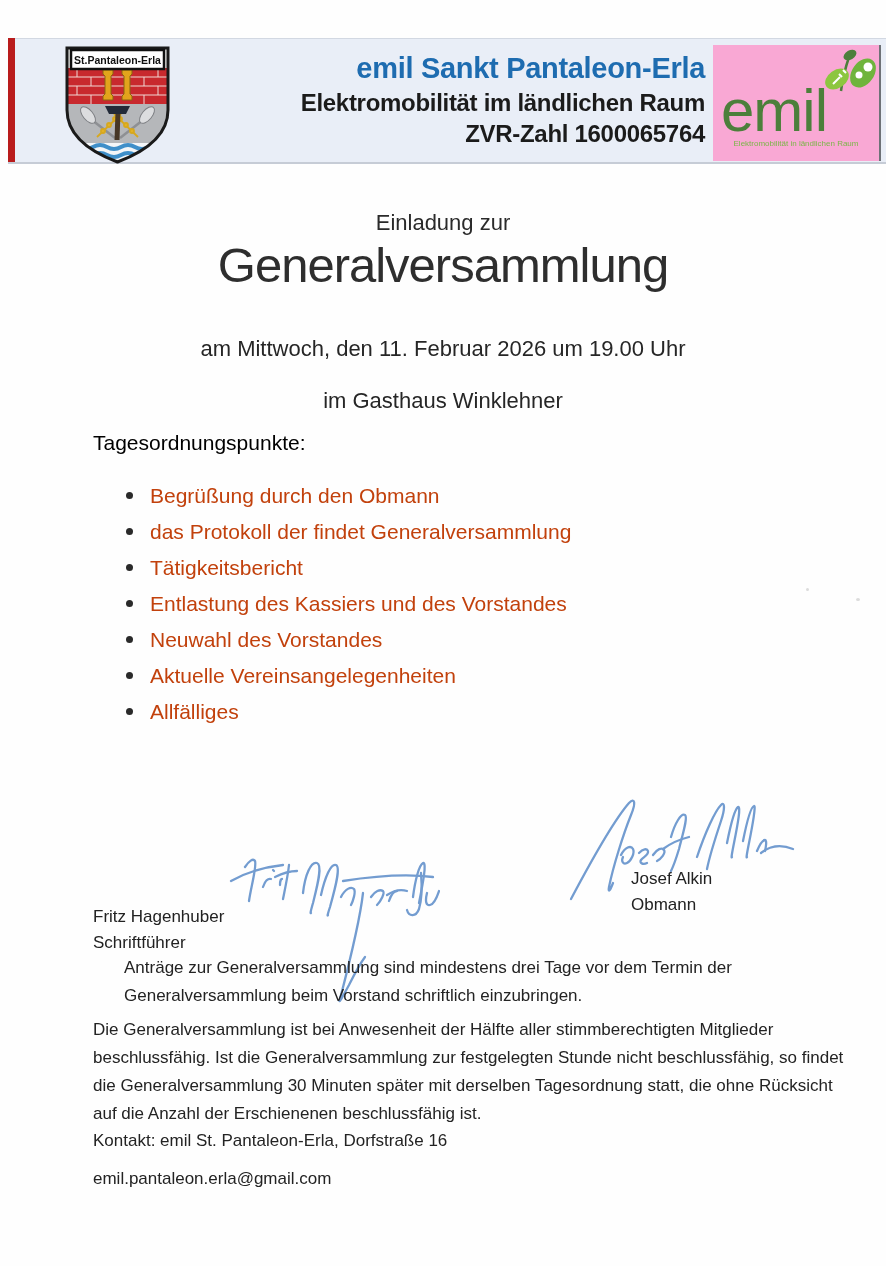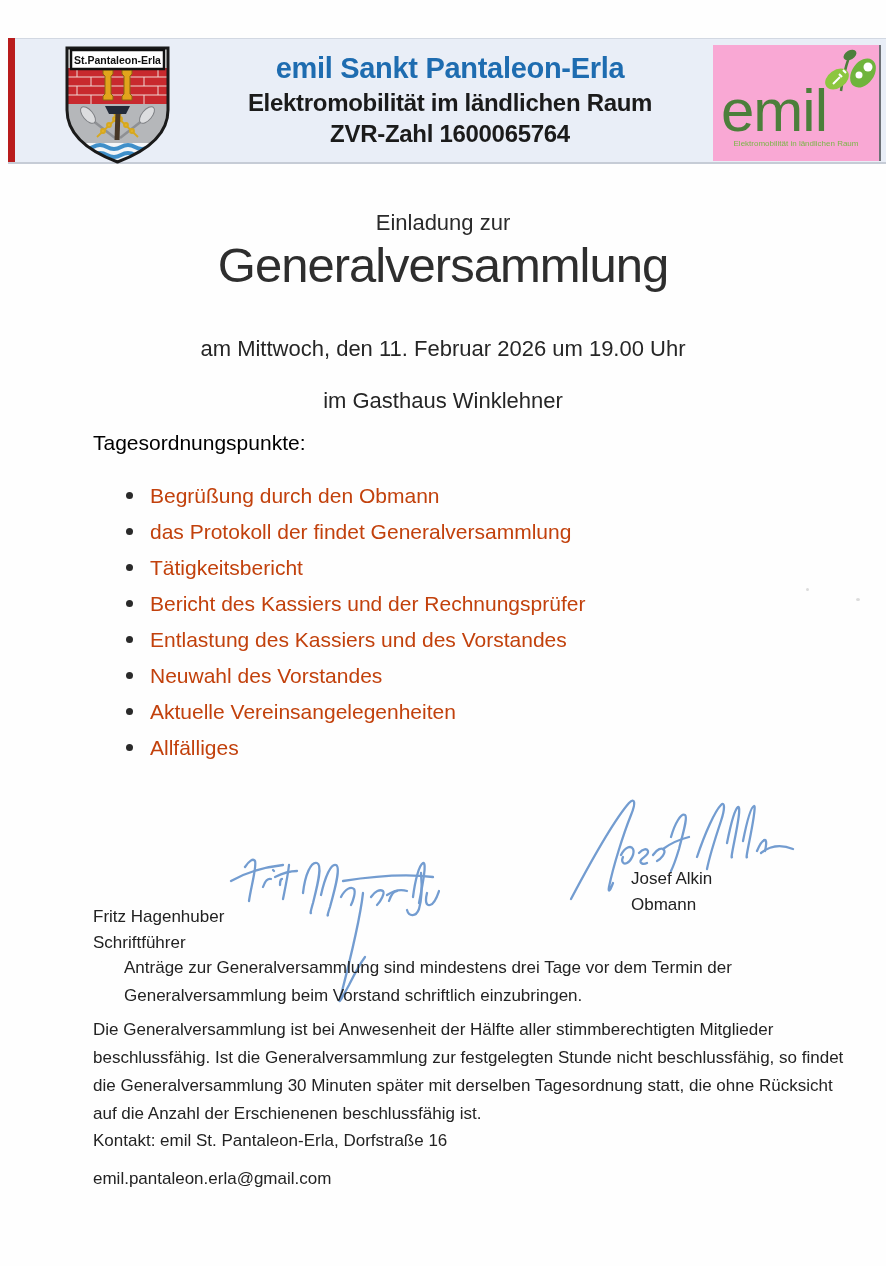--- a/index.html
+++ b/index.html
@@ -16,21 +16,21 @@
     background:#e9eef7;
     border-left:7px solid #b91c1c;
     box-shadow: inset 0 1px 0 #d2d8e2, 0 2px 0 #c6ccd6;
     padding-left: 12px;
   }
   .header-band::after {
     content:""; position:absolute; right:6px; top:0; width:2px; height:100%;
     background:#64686e;
   }
   .crest { position:absolute; left:46px; top:4px; }
-  .header-text { position:absolute; left:180px; top:12px; width:510px; text-align:center; }
+  .header-text { position:absolute; left:180px; top:12px; width:510px; text-align:right; }
   .header-title { font-size:29px; line-height:37px; font-weight:bold; color:#1e6cb0; letter-spacing:-0.3px; }
   .header-sub   { font-size:24px; line-height:31px; font-weight:bold; color:#1b1b1b; letter-spacing:-0.3px; }
   .logo-box {
     position:absolute; left:698px; top:7px; width:166px; height:116px;
     background:#f9a8d4; border-right:2px solid #6e7277;
   }
 
   
   .center-line { position:absolute; left:0; width:100%; text-align:center; }
   .lead-line   { top:210px; font-size:22px; color:#2a2a2a; }
@@ -175,24 +175,20 @@
       <span class="bullet"></span>
       <span class="agenda-text">Begrüßung durch den Obmann</span>
     </div>
     <div class="agenda-item">
       <span class="bullet"></span>
       <span class="agenda-text">das Protokoll der findet Generalversammlung</span>
     </div>
     <div class="agenda-item">
       <span class="bullet"></span>
       <span class="agenda-text">Tätigkeitsbericht</span>
-    </div>
-    <div class="agenda-item">
-      <span class="bullet"></span>
-      <span class="agenda-text">Bericht des Kassiers und der Rechnungsprüfer</span>
     </div>
     <div class="agenda-item">
       <span class="bullet"></span>
       <span class="agenda-text">Entlastung des Kassiers und des Vorstandes</span>
     </div>
     <div class="agenda-item">
       <span class="bullet"></span>
       <span class="agenda-text">Neuwahl des Vorstandes</span>
     </div>
     <div class="agenda-item">

